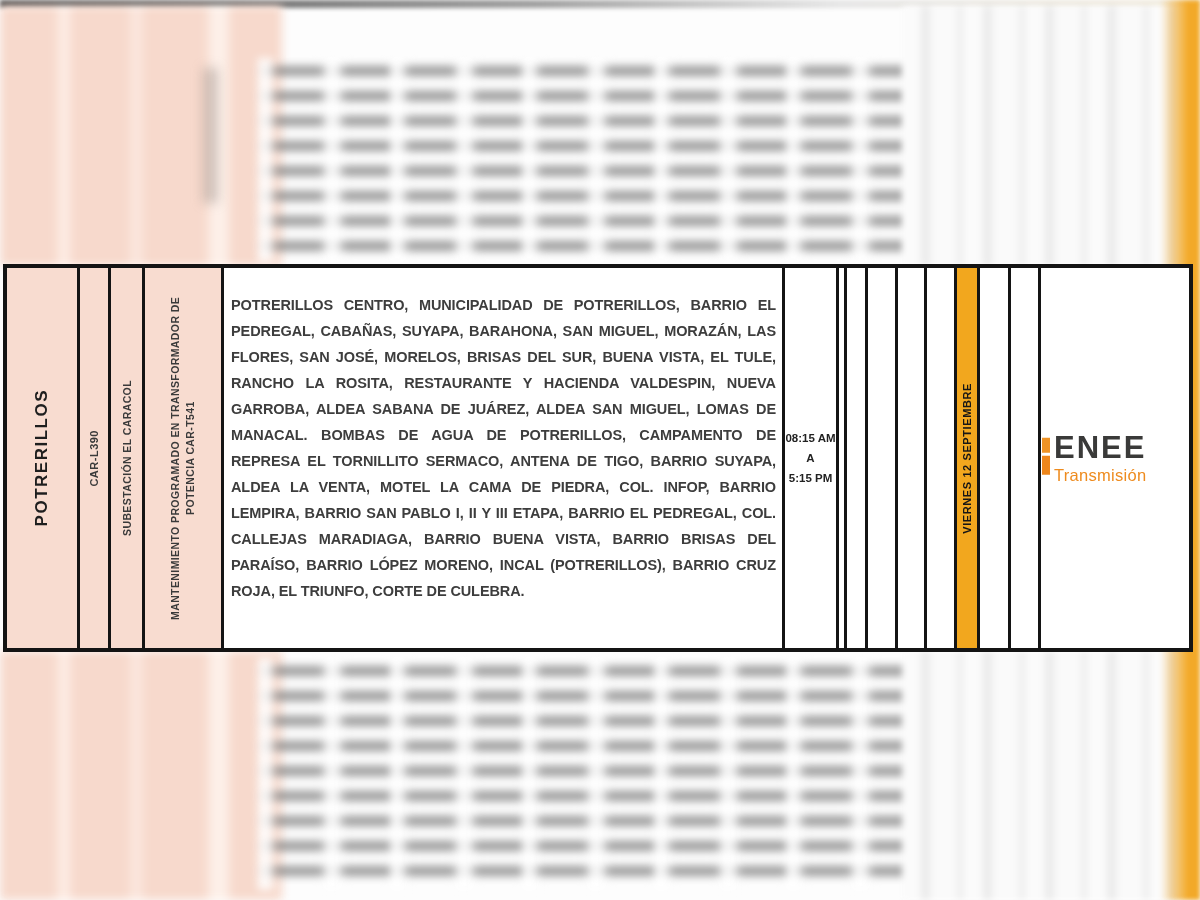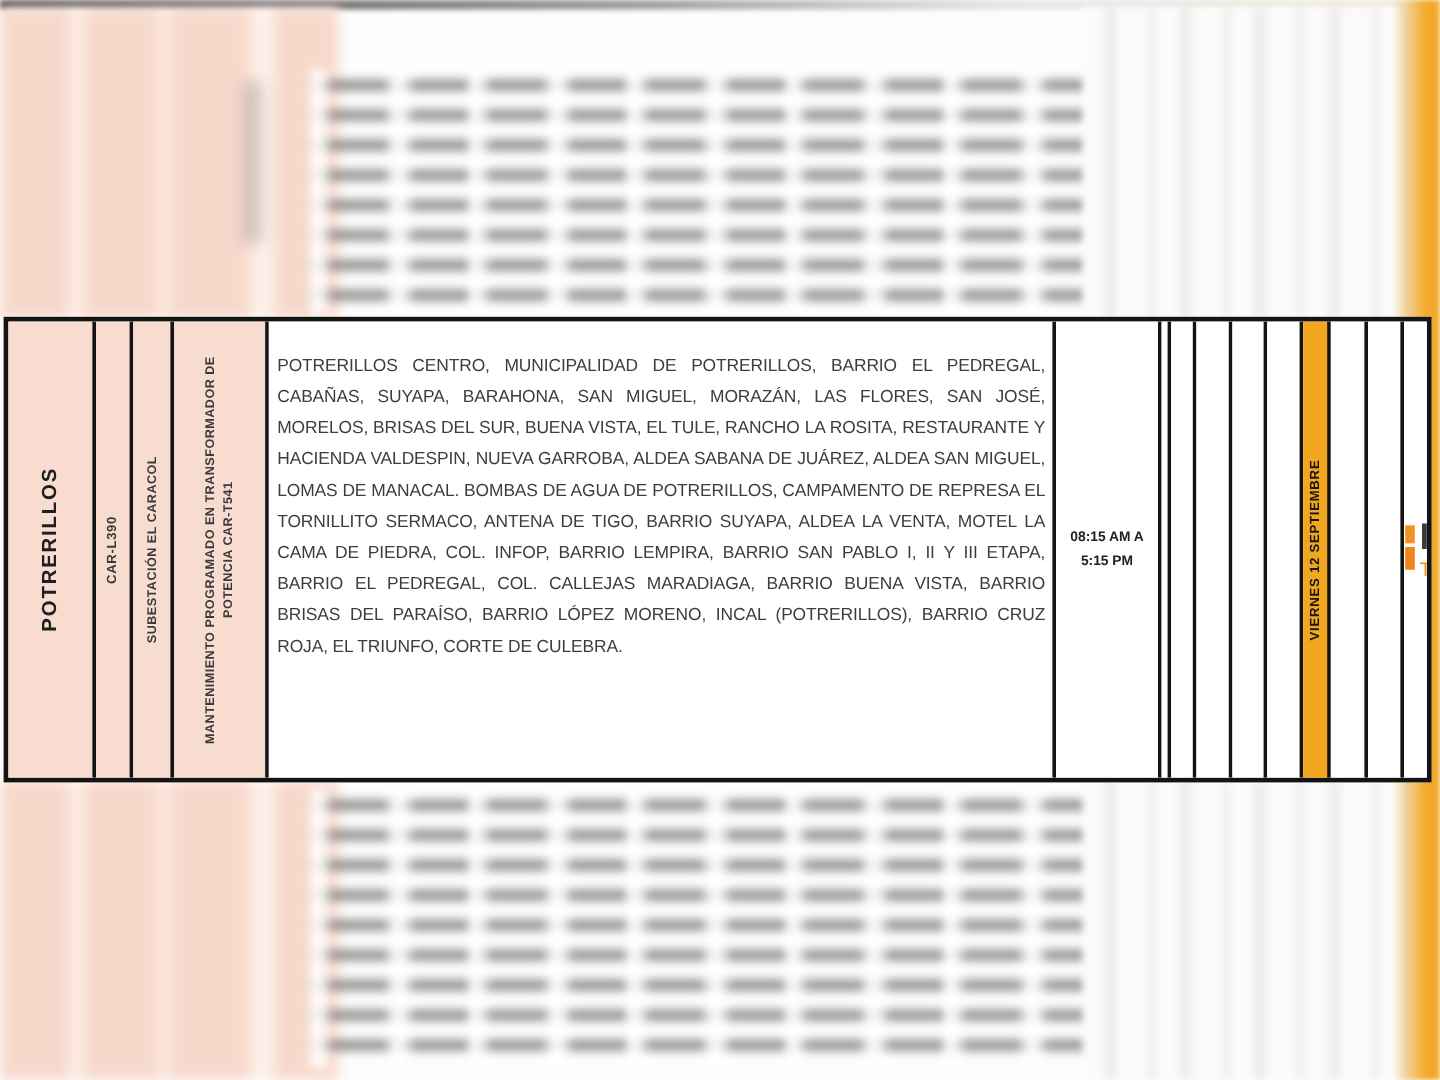--- a/index.html
+++ b/index.html
@@ -128,25 +128,25 @@
   </div>
 
   <div class="cell pink" style="width:34px;">
     <span class="vtext sub-t">SUBESTACIÓN EL CARACOL</span>
   </div>
 
   <div class="cell pink" style="width:79px;">
     <span class="vtext work-t">MANTENIMIENTO PROGRAMADO EN TRANSFORMADOR DE POTENCIA CAR-T541</span>
   </div>
 
-  <div class="cell areas" style="width:656px;">
+  <div class="cell areas" style="width:561px;font-weight:bold;">
     <p>POTRERILLOS CENTRO, MUNICIPALIDAD DE POTRERILLOS, BARRIO EL PEDREGAL, CABAÑAS, SUYAPA, BARAHONA, SAN MIGUEL, MORAZÁN, LAS FLORES, SAN JOSÉ, MORELOS, BRISAS DEL SUR, BUENA VISTA, EL TULE, RANCHO LA ROSITA, RESTAURANTE Y HACIENDA VALDESPIN, NUEVA GARROBA, ALDEA SABANA DE JUÁREZ, ALDEA SAN MIGUEL, LOMAS DE MANACAL. BOMBAS DE AGUA DE POTRERILLOS, CAMPAMENTO DE REPRESA EL TORNILLITO SERMACO, ANTENA DE TIGO, BARRIO SUYAPA, ALDEA LA VENTA, MOTEL LA CAMA DE PIEDRA, COL. INFOP, BARRIO LEMPIRA, BARRIO SAN PABLO I, II Y III ETAPA, BARRIO EL PEDREGAL, COL. CALLEJAS MARADIAGA, BARRIO BUENA VISTA, BARRIO BRISAS DEL PARAÍSO, BARRIO LÓPEZ MORENO, INCAL (POTRERILLOS), BARRIO CRUZ ROJA, EL TRIUNFO, CORTE DE CULEBRA.</p>
   </div>
 
-  <div class="cell" style="width:88px;">
+  <div class="cell" style="width:54px;">
     <span class="time-t">08:15 AM A
 5:15 PM</span>
   </div>
 
   <div class="cell" style="width:8px;"></div>
   <div class="cell" style="width:21px;"></div>
   <div class="cell" style="width:30px;"></div>
   <div class="cell" style="width:29px;"></div>
   <div class="cell" style="width:30px;"></div>
 

